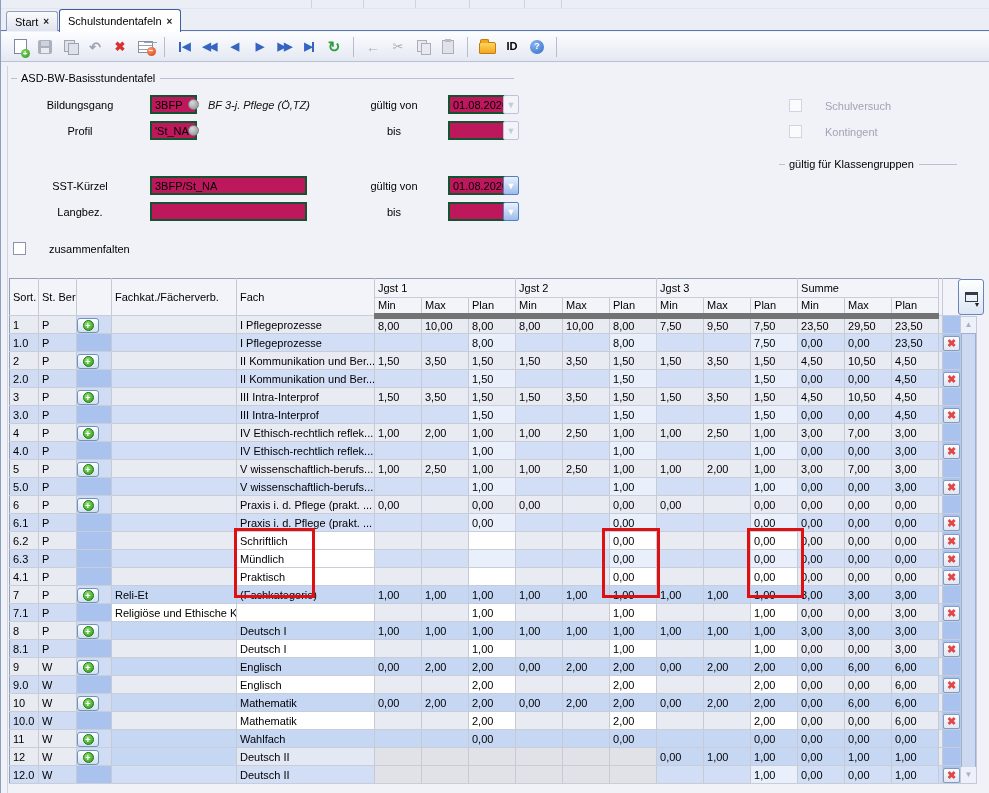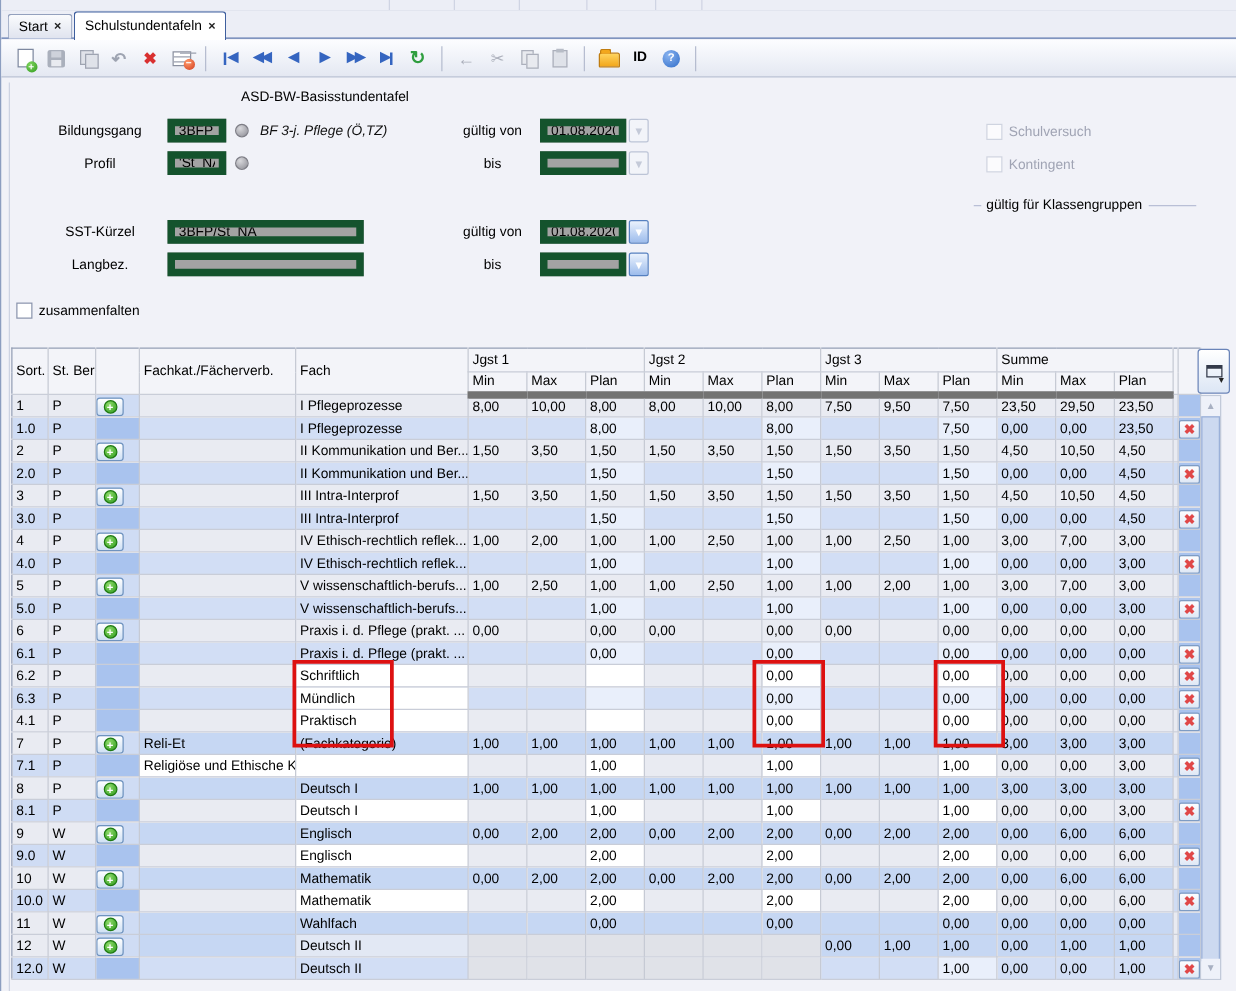--- a/index.html
+++ b/index.html
@@ -56,27 +56,27 @@
   .tb-help { width:14px; height:14px; border-radius:50%; background:radial-gradient(circle at 35% 30%, #8ab4f0, #2f6cc8); color:#fff; font-size:9px; font-weight:bold; }
 
   
   .legendrow { position:absolute; display:flex; align-items:center; height:12px; }
   .legendrow .pre { width:6px; height:1px; background:#b9bfd6; margin-right:4px; }
   .legendrow .lbl { white-space:nowrap; padding-right:5px; }
   .legendrow .line { height:1px; background:#b9bfd6; flex:1; }
   .leftline { position:absolute; left:6px; top:66px; width:1px; height:727px; background:#cdd3e2; }
 
   .flabel { position:absolute; text-align:center; white-space:nowrap; }
-  .tfield { position:absolute; height:19px; background:#a3a3a3; border:6px solid #14532d; font-family:"Liberation Sans",sans-serif; font-size:11px; padding:0 3px; color:#000; }
+  .tfield { position:absolute; height:19px; background:#be185d; border:2px solid #14532d; font-family:"Liberation Sans",sans-serif; font-size:11px; padding:0 3px; color:#000;margin-left:16px; }
   .ddbtn { position:absolute; width:16px; height:19px; border:1px solid #5580c0; border-radius:2px;
            background:linear-gradient(#eaf2fd,#9dbcec); color:#fff; font-size:9px; display:flex; align-items:center; justify-content:center; }
   .ddbtn.disabled { border-color:#bcc4d6; background:#f2f4f9; color:#c4cad8; }
   .infodot { position:absolute; width:11px; height:11px; border-radius:50%; background:radial-gradient(circle at 35% 30%, #d8d8dc, #8d8d95); border:1px solid #7e7e86; }
   .desc { position:absolute; font-style:italic; color:#111; line-height:12px; }
-  .cbrow { position:absolute; display:flex; align-items:center; gap:5px; }
+  .cbrow { position:absolute; display:flex; align-items:center; gap:23px; }
   .cbbox { width:13px; height:13px; background:#fff; border:1px solid #8a94ad; }
   .cbrow.disabled .cbbox { background:#fbfbfd; border-color:#cfd4e0; }
   .cbrow.disabled .cblabel { color:#a0a4b4; }
   .kgbox { position:absolute; left:780px; top:172px; width:176px; height:58px; background:#f7f7fb; border:1px solid #c6c6ce; padding:2px 4px; white-space:pre-line; line-height:14px; }
 
   
   .gridwrap { position:absolute; left:8px; top:278px; }
   table.grid { border-collapse:collapse; table-layout:fixed; width:951px; font-size:11px; }
   table.grid th, table.grid td { border-right:1px solid #c6cad4; border-bottom:1px solid #c9cdd8; overflow:hidden; white-space:nowrap; text-align:left; font-weight:normal; }
   table.grid { border:1px solid #95a0b5; }
@@ -210,21 +210,21 @@
         <span class="ic tb-id-filter">ID</span>
       </div>
       <div class="tbi">
         <span class="ic tb-help">?</span>
       </div>
       <div class="tbsep"></div>
     </div>
 
   <div class="leftline"></div>
 
-  <div class="legendrow" style="left:10px; top:72px; width:503px;flex-direction:column;">
+  <div class="legendrow" style="left:10px; top:72px; width:503px;">
     <span class="pre"></span>
       <span class="lbl">ASD-BW-Basisstundentafel</span>
       <span class="line"></span>
   </div>
   <div class="flabel" style="left:30px; top:99px; width:98px;">Bildungsgang</div>
   <input class="tfield" style="left: 133px; top: 95px; width: 47px;" value="3BFP">
   <div class="infodot" style="left:187px; top:99px;"></div>
   <div class="desc" style="left:207px; top:99px; width:200px;">BF 3-j. Pflege (Ö,TZ)</div>
   <div class="flabel" style="left:360px; top:99px; width:66px;">gültig von</div>
   <input class="tfield" style="left: 431px; top: 95px; width: 69px;" value="01.08.2020">

